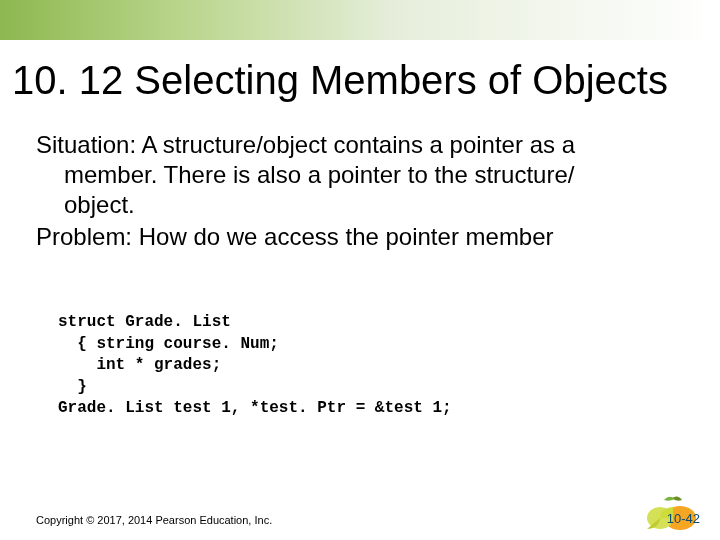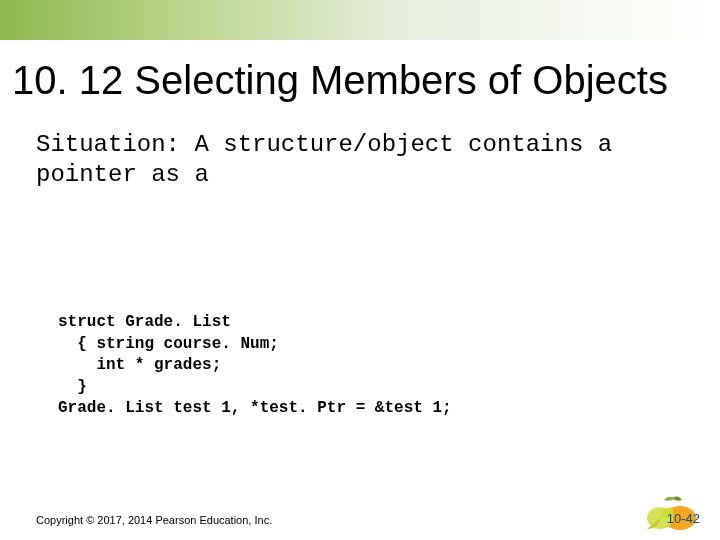--- a/index.html
+++ b/index.html
@@ -41,21 +41,20 @@
     position: absolute;
     top: 130px;
     left: 36px;
     right: 36px;
     font-size: 24px;
     line-height: 1.25;
     color: #000;
   }
   .body-text p {
     margin: 0 0 2px 0;
-    font-family: Liberation Mono, monospace;
   }
   .indent {
     padding-left: 28px;
     display: block;
   }
   .code-block {
     position: absolute;
     top: 312px;
     left: 58px;
     font-family: "Courier New", Courier, monospace;
@@ -94,23 +93,25 @@
 
 <div class="slide">
 
   <div class="top-gradient"></div>
 
   <div class="title">10. 12 Selecting Members of Objects</div>
 
   <div class="body-text">
     <p>
       <span>Situation:  A structure/object contains a pointer as a</span><br>
+      <span class="indent">member.  There is also a pointer to the structure/</span>
+      <span class="indent">object.</span>
     </p>
     <p>
-      <br>
+      <span>Problem: How do we access the pointer member</span><br>
     </p>
   </div>
 
   <div class="code-block"><span>struct Grade. List</span>
 <span>  { string course. Num;</span>
 <span>    int * grades;</span>
 <span>  }</span>
 <span>Grade. List test 1, *test. Ptr = &amp;test 1;</span></div>
 
   <svg class="citrus" viewBox="0 0 70 42">

